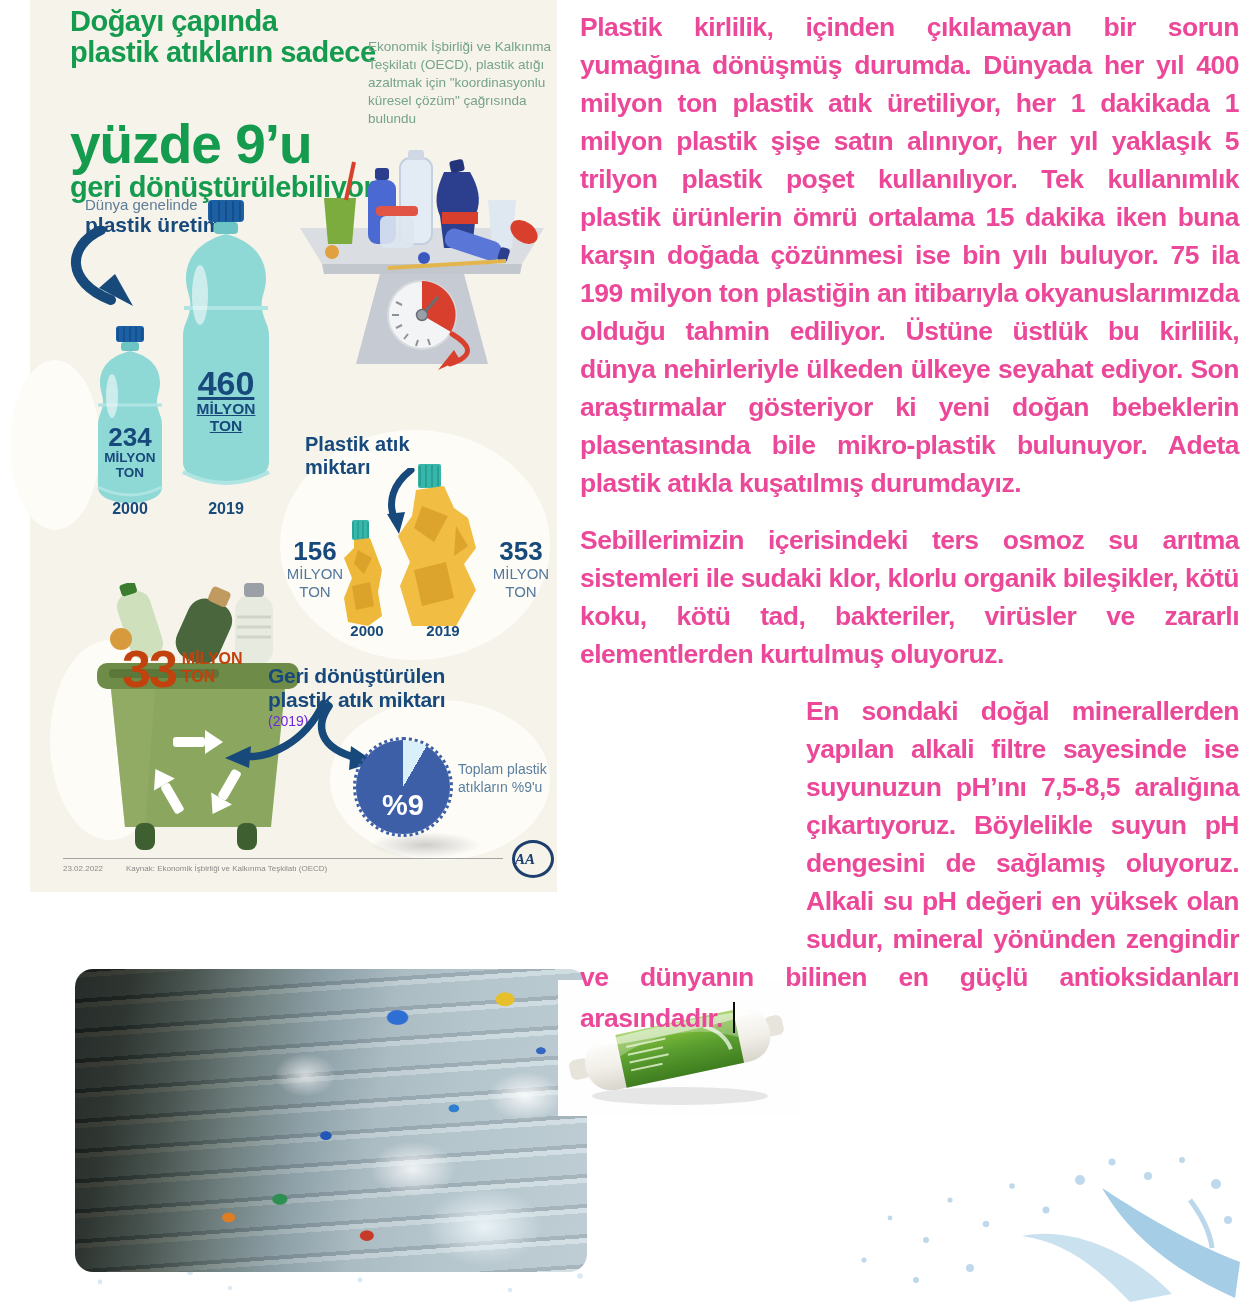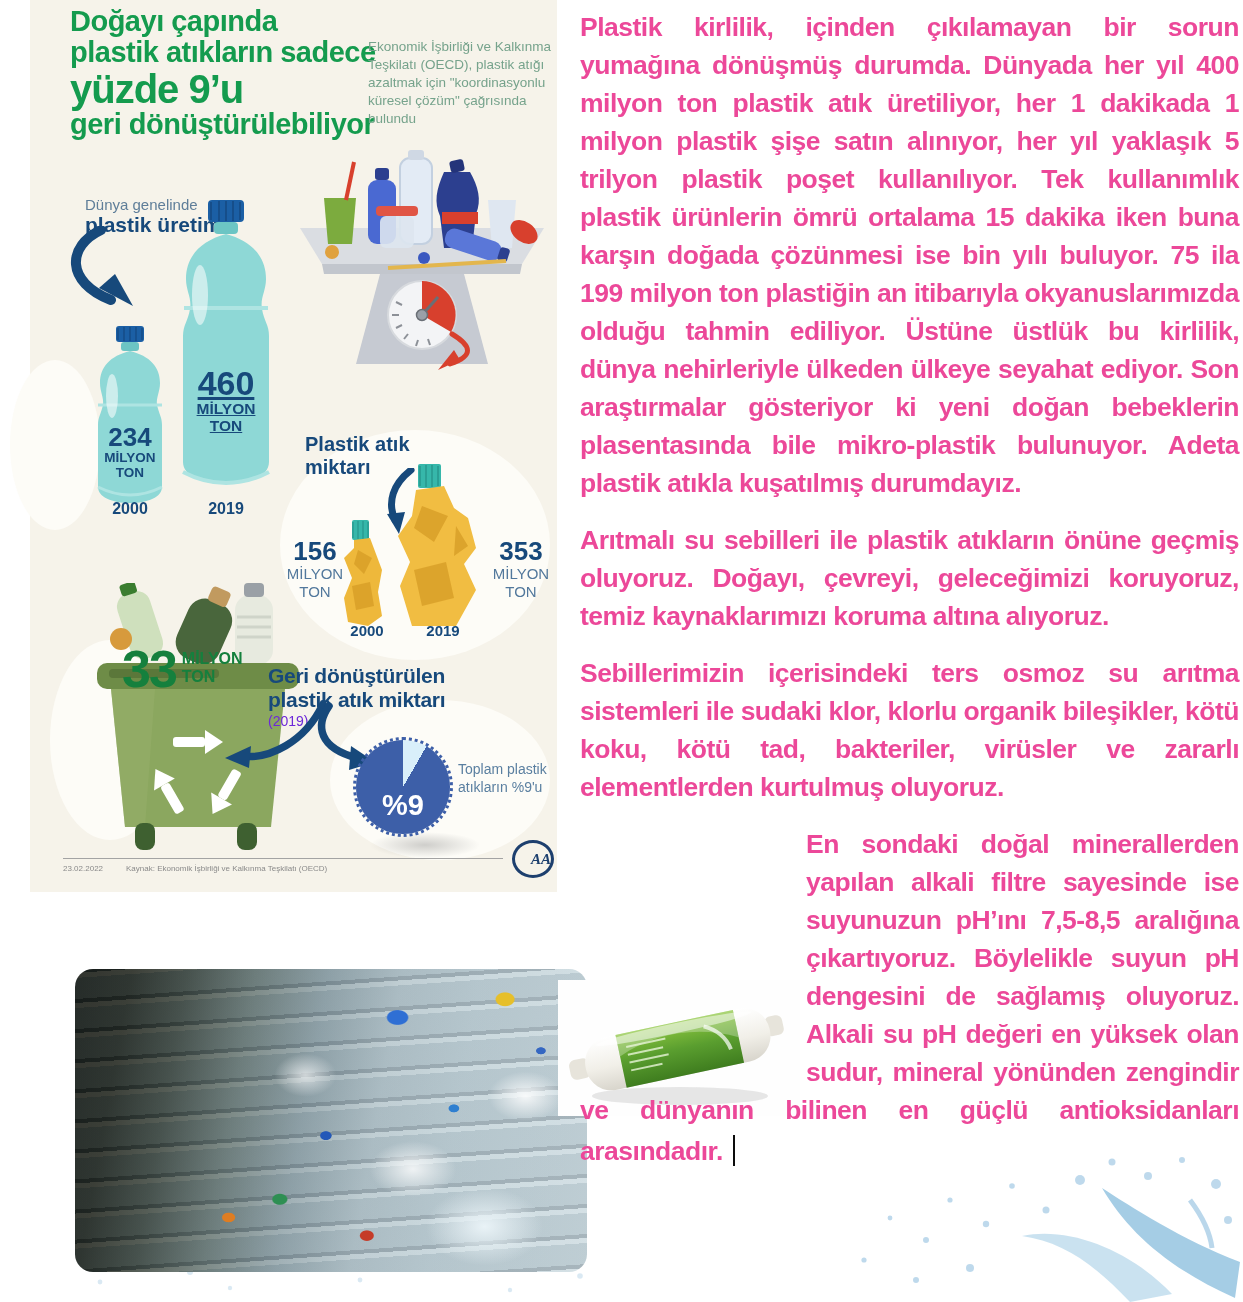--- a/index.html
+++ b/index.html
@@ -10,58 +10,58 @@
   
   .ig{position:absolute;left:30px;top:0;width:527px;height:892px;background:#f6f3ea;z-index:2;}
   .blob{position:absolute;background:#fdfcf7;border-radius:50%;}
   .blob.b1{left:-20px;top:360px;width:90px;height:170px;}
   .blob.b2{left:250px;top:430px;width:270px;height:230px;}
   .blob.b3{left:20px;top:640px;width:120px;height:200px;}
   .blob.b4{left:300px;top:700px;width:220px;height:160px;}
   .ig-title{position:absolute;left:40px;top:6px;margin:0;color:#149b4e;font-weight:bold;line-height:1.08;}
   .ig-title span{display:block;letter-spacing:-.5px;}
   .ig-title .t1,.ig-title .t2,.ig-title .t4{font-size:29px;}
-  .ig-title .t3{font-size:40px;letter-spacing:-1px;line-height:1.0;}
+  .ig-title .t3{font-size:55px;letter-spacing:-1px;line-height:1.0;margin-top:48px;}
   .ig-sub{position:absolute;left:338px;top:38px;width:188px;margin:0;color:#76a38c;font-size:13.5px;line-height:1.34;}
   .prod-label{position:absolute;left:55px;top:196px;}
   .prod-label .pl1{display:block;color:#5f7e99;font-size:15px;}
   .prod-label .pl2{display:block;color:#17497b;font-size:21px;font-weight:bold;}
   .abs{position:absolute;}
   .bottle-num{position:absolute;text-align:center;color:#17497b;font-weight:bold;}
   .bottle-num .v{display:block;line-height:1.0;}
   .bottle-num .u{display:block;line-height:1.12;}
   .num-s .v{font-size:26px;} .num-s .u{font-size:13.5px;}
   .num-l .v{font-size:34px;} .num-l .u{font-size:15.5px;}
   .year{position:absolute;text-align:center;color:#17497b;font-weight:bold;font-size:16px;}
   .leak{position:absolute;left:385px;top:356px;width:140px;line-height:1.25;}
   .leak .l1{display:block;color:#b23b2a;font-weight:bold;font-size:15px;}
   .leak .l2{display:block;color:#e23b28;font-weight:bold;font-size:19.5px;letter-spacing:-.3px;}
   .leak .l3{display:block;color:#c8473a;font-size:15px;}
   .waste-label{position:absolute;left:275px;top:433px;width:125px;color:#17497b;font-weight:bold;font-size:20px;line-height:1.15;}
   .side-num{position:absolute;width:78px;text-align:center;}
   .side-num .v{display:block;color:#17497b;font-weight:bold;font-size:26px;line-height:1.05;}
   .side-num .u{display:block;color:#52789c;font-size:15px;line-height:1.2;}
   .year-sm{font-size:15px;width:60px;}
-  .bin-text{position:absolute;left:92px;top:646px;display:flex;align-items:flex-start;color:#15803d;}
+  .bin-text{position:absolute;left:92px;top:646px;display:flex;align-items:flex-start;color:#c2410c;}
   .bin-text .v{font-size:52px;font-weight:bold;line-height:.9;letter-spacing:-2px;}
   .bin-text .uu{display:flex;flex-direction:column;margin-left:6px;margin-top:4px;font-weight:bold;font-size:16px;line-height:1.15;}
   .rec-label{position:absolute;left:238px;top:664px;width:205px;}
   .rec-label .rl{display:block;color:#17497b;font-weight:bold;font-size:21px;line-height:1.12;letter-spacing:-.3px;}
   .rec-label .ry{display:block;color:#6d28d9;font-size:14px;margin-top:2px;}
   .pie{position:absolute;left:323px;top:737px;width:94px;height:94px;border-radius:50%;
        border:3px dotted #3d5fa8;background:conic-gradient(#d9effa 0 30deg,#3d5fa8 30deg 360deg);background-clip:padding-box;}
   .pie .pv{position:absolute;left:0;right:0;top:52%;text-align:center;color:#fff;font-weight:bold;font-size:29px;}
   .pie-shadow{position:absolute;left:340px;top:832px;width:110px;height:26px;border-radius:50%;
        background:radial-gradient(closest-side,rgba(120,120,120,.35),transparent);}
   .pie-cap{position:absolute;left:428px;top:760px;width:112px;color:#5a7fa0;font-size:14px;line-height:1.3;}
   .ig-footer-line{position:absolute;left:33px;top:858px;width:440px;height:1px;background:#a3a3a3;}
   .ig-date{position:absolute;left:33px;top:864px;color:#8a8a8a;font-size:8px;}
   .ig-src{position:absolute;left:96px;top:864px;color:#8a8a8a;font-size:8px;}
   .aa-logo{position:absolute;left:482px;top:840px;width:36px;height:32px;border:3px solid #1d3f6e;border-radius:50%;
-       display:flex;align-items:center;justify-content:flex-end;background:#f6f3ea;}
+       display:flex;align-items:center;justify-content:flex-start;background:#f6f3ea;}
   .aa-logo span{font-family:"Liberation Serif", serif;font-style:italic;font-weight:bold;color:#1d3f6e;font-size:15px;}
   
   .photo{position:absolute;left:35px;top:953px;width:512px;height:303px;border-radius:18px;z-index:2;
     background-color:#9fb2bc;
     background-image:
       radial-gradient(26px 18px at 63% 16%, #2f6fd4 0 38%, transparent 44%),
       radial-gradient(22px 16px at 84% 10%, #e6bf2a 0 40%, transparent 46%),
       radial-gradient(16px 12px at 57% 88%, #c53b28 0 40%, transparent 47%),
       radial-gradient(15px 11px at 30% 82%, #df7d22 0 40%, transparent 47%),
       radial-gradient(18px 13px at 40% 76%, #2e8f53 0 38%, transparent 46%),
@@ -308,21 +308,20 @@
       <path d="M62,64 C100,48 145,50 182,70 L182,42 L62,42 Z" fill="#ffffff" opacity=".28"></path>
       <path d="M70,56 h40 M70,64 h36 M70,72 h40 M70,80 h32" stroke="#e8f5d8" stroke-width="2" opacity=".8"></path>
       <path d="M150,52 C162,58 170,68 172,80" stroke="#ffffff" stroke-width="4" fill="none" opacity=".7"></path>
       <ellipse cx="120" cy="48" rx="80" ry="5" fill="#ffffff" opacity=".5"></ellipse>
     </g>
   </svg>
 </figure>
 
 <main class="article">
   <p class="para first">Plastik kirlilik, içinden çıkılamayan bir sorun yumağına dönüşmüş durumda. Dünyada her yıl 400 milyon ton plastik atık üretiliyor, her 1 dakikada 1 milyon plastik şişe satın alınıyor, her yıl yaklaşık 5 trilyon plastik poşet kullanılıyor. Tek kullanımlık plastik ürünlerin ömrü ortalama 15 dakika iken buna karşın doğada çözünmesi ise bin yılı buluyor. 75 ila 199 milyon ton plastiğin an itibarıyla okyanuslarımızda olduğu tahmin ediliyor. Üstüne üstlük bu kirlilik, dünya nehirleriyle ülkeden ülkeye seyahat ediyor. Son araştırmalar gösteriyor ki yeni doğan bebeklerin plasentasında bile mikro-plastik bulunuyor. Adeta plastik atıkla kuşatılmış durumdayız.</p>
-  <p class="para">Arıtmalı su sebilleri ile plastik atıkların önüne geçmiş oluyoruz.  Doğayı, çevreyi, geleceğimizi koruyoruz, temiz kaynaklarımızı koruma altına alıyoruz.</p>
   <p class="para">Sebillerimizin içerisindeki ters osmoz su arıtma sistemleri ile sudaki klor, klorlu organik bileşikler, kötü koku, kötü tad, bakteriler, virüsler ve zararlı elementlerden kurtulmuş oluyoruz.</p>
   <p class="para">
     <span class="spacer"></span>
     <span>En sondaki doğal minerallerden yapılan alkali filtre sayesinde ise suyunuzun pH’ını 7,5-8,5 aralığına çıkartıyoruz. Böylelikle suyun pH dengesini de sağlamış oluyoruz. Alkali su pH değeri en yüksek olan sudur, mineral yönünden zengindir ve dünyanın bilinen en güçlü antioksidanları arasındadır.</span>
     <span class="caret"></span>
   </p>
 </main>
 
 <svg class="splash" width="413" height="162" viewBox="0 0 413 162">
   <path d="M405,158 C338,128 298,92 272,48 C300,66 352,100 410,122 Z" fill="#8fc0de" opacity=".8"></path>

